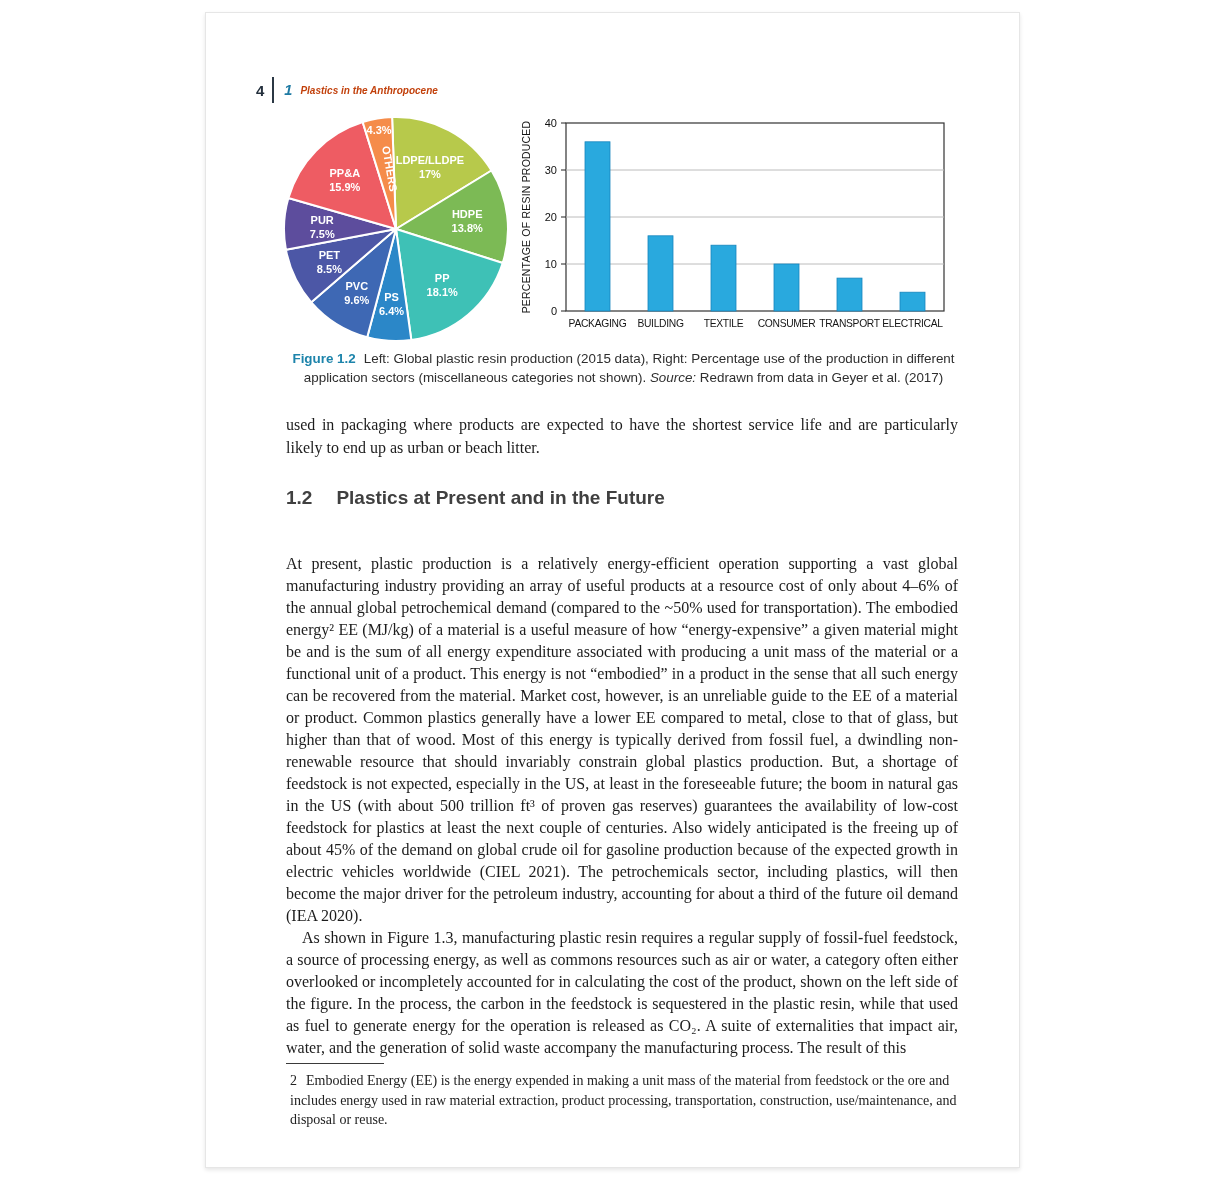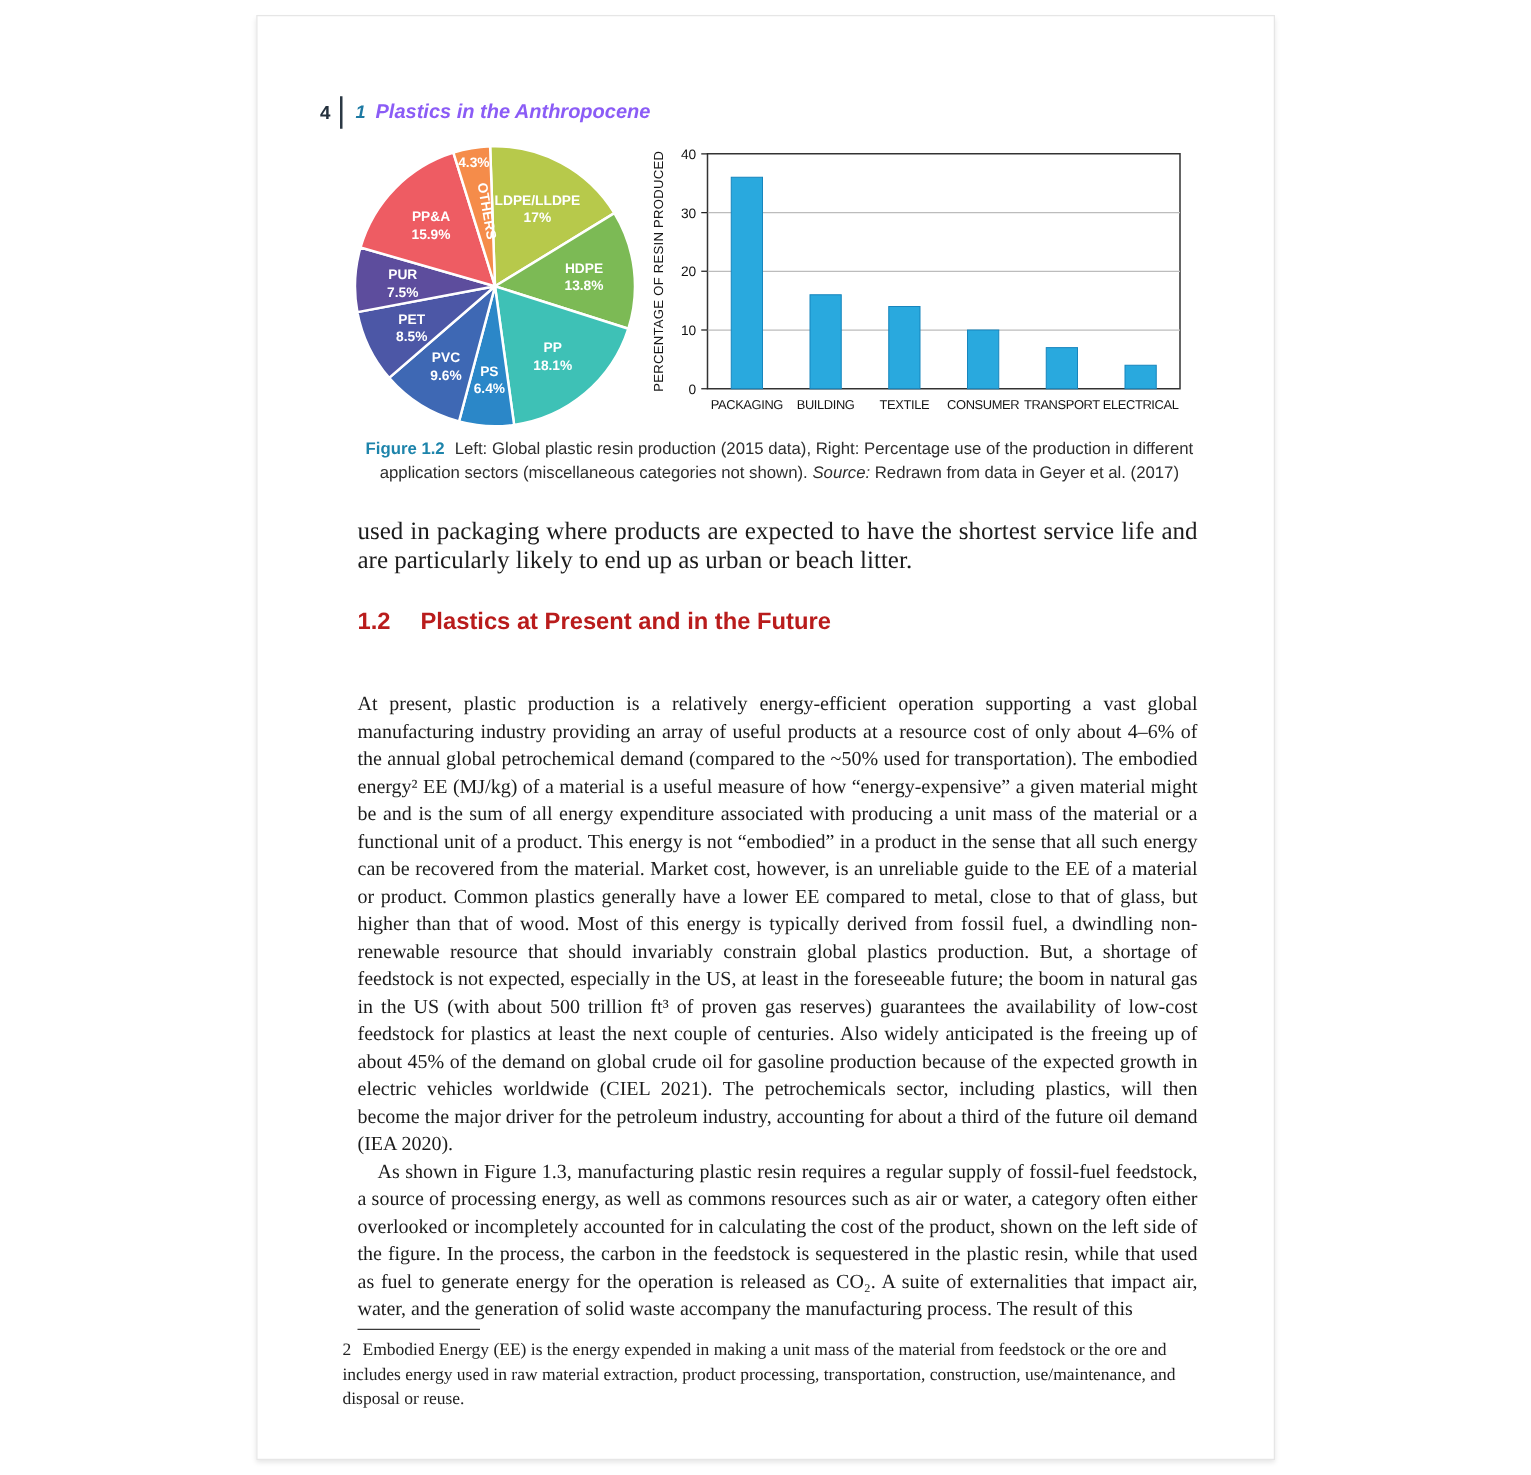--- a/index.html
+++ b/index.html
@@ -11,50 +11,50 @@
     background:#ffffff; border:1px solid #e6e6e6;
     box-shadow:0 2px 4px rgba(0,0,0,0.10);
   }
 
   
   .running-head { position:absolute; top:64px; left:50px; display:flex; align-items:center;
     font-family:"Liberation Sans", sans-serif; }
   .page-number { font-weight:bold; font-size:15px; color:#24303d; }
   .head-divider { width:2px; height:26px; background:#2b3844; margin:0 10px 0 8px; }
   .chapter-number { font-style:italic; font-weight:600; font-size:14.5px; color:#1e7aa3; margin-right:8px; }
-  .chapter-title { font-style:italic; font-weight:600; font-size:16px; color:#8b5cf6; }
+  .chapter-title { font-style:italic; font-weight:600; font-size:10px; color:#c2410c; }
 
   
   .pie-wrap { position:absolute; left:75px; top:100px; width:230px; height:230px; }
   .bar-wrap { position:absolute; left:310px; top:100px; width:435px; height:235px; }
   .pl { fill:#ffffff; font:bold 11px "Liberation Sans", sans-serif; }
   .bt { fill:#111111; font:11px "Liberation Sans", sans-serif; }
   .bc { fill:#161616; font:10.3px "Liberation Sans", sans-serif; letter-spacing:-0.3px; }
   .by { fill:#161616; font:10.5px "Liberation Sans", sans-serif; letter-spacing:0.2px; }
 
   
   .caption { position:absolute; left:80px; top:337px; width:675px;
     font-family:"Liberation Sans", sans-serif; font-size:13.4px; line-height:18.5px; color:#2e2e2e;text-align:center; }
   .fig-label { font-weight:bold; color:#1d84ab; margin-right:8px; }
   .source-label { font-style:italic; }
 
   
   .p-intro { position:absolute; left:80px; top:401px; width:672px;
-    font-size:20px; line-height:22.5px; text-align:justify; }
+    font-size:16px; line-height:22.5px; text-align:justify; }
   .section-heading { position:absolute; left:80px; top:474px;
-    font-family:"Liberation Sans", sans-serif; font-weight:bold; font-size:19px; color:#b91c1c; }
+    font-family:"Liberation Sans", sans-serif; font-weight:bold; font-size:19px; color:#404040; }
   .section-heading .h-num { margin-right:24px; }
   .p-main { position:absolute; left:80px; top:540px; width:672px;
     font-size:16px; line-height:22px; text-align:justify; }
   .p-main p + p { text-indent:16px; }
 
   
   .footnote-rule { position:absolute; left:80px; top:1050px; width:98px; height:0;
     border-top:1.6px solid #3a3a3a; }
-  .footnote { position:absolute; left:68px; top:1058px; width:672px;
+  .footnote { position:absolute; left:84px; top:1058px; width:672px;
     font-size:14px; line-height:19.5px; color:#222222; }
   .fn-marker { margin-right:9px; }
 </style>
 </head>
 <body>
 
 <div class="page">
 
   <div class="running-head">
     <span class="page-number">4</span>

